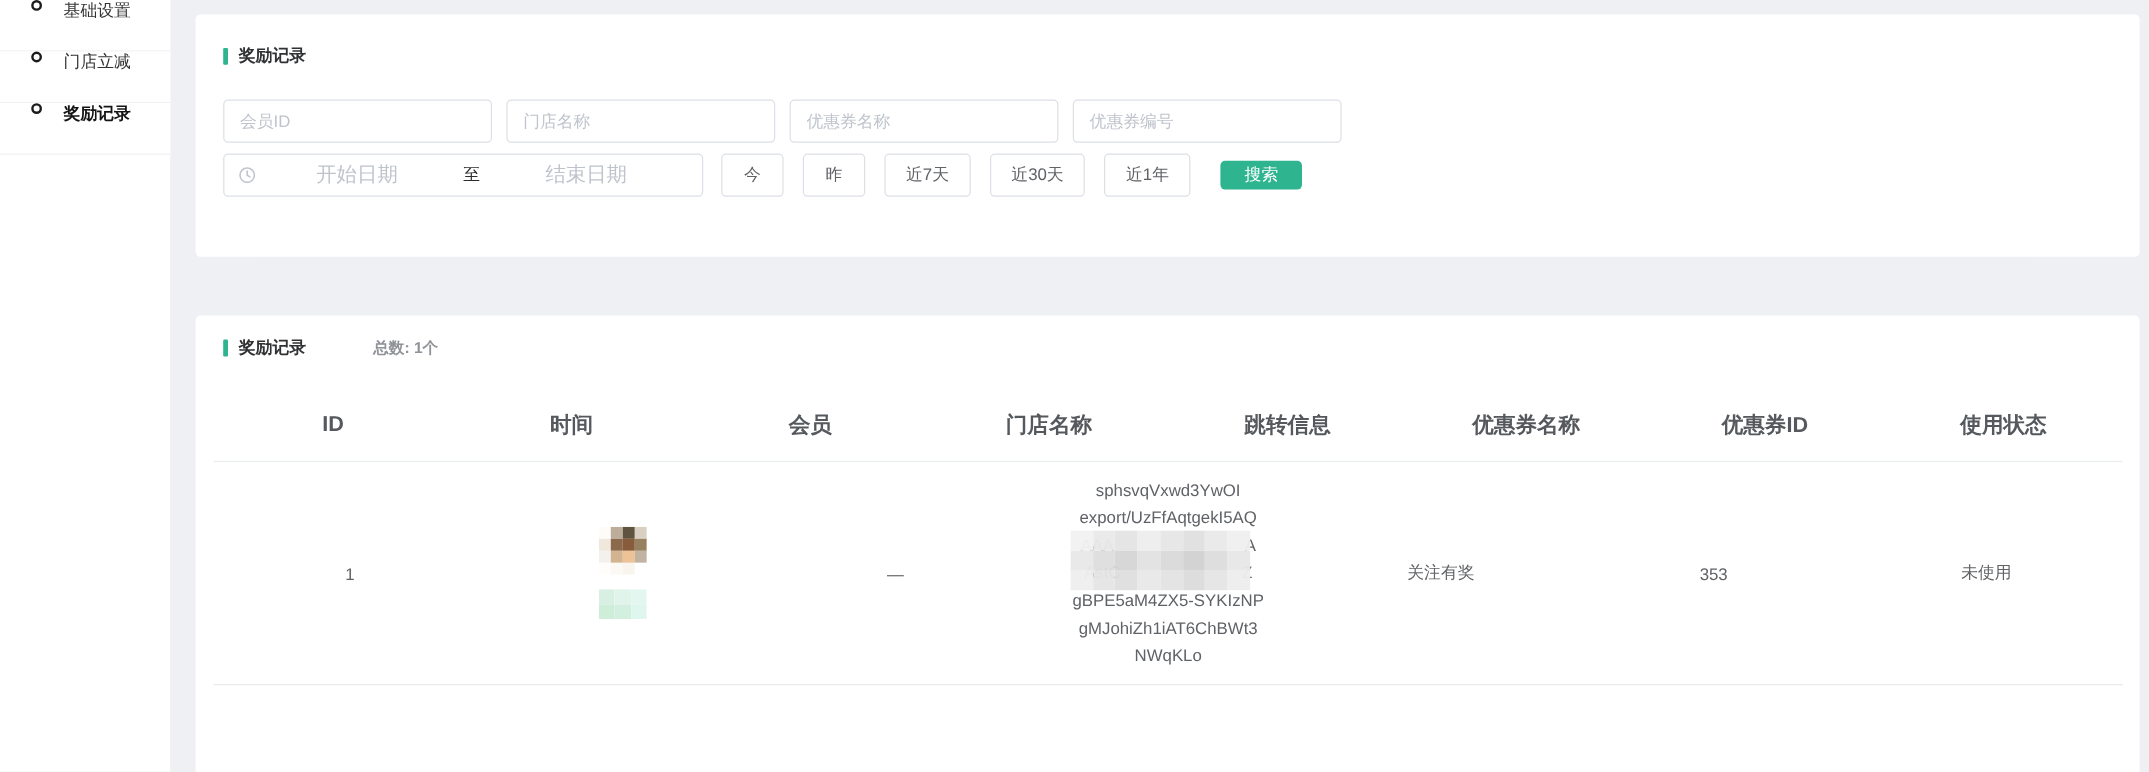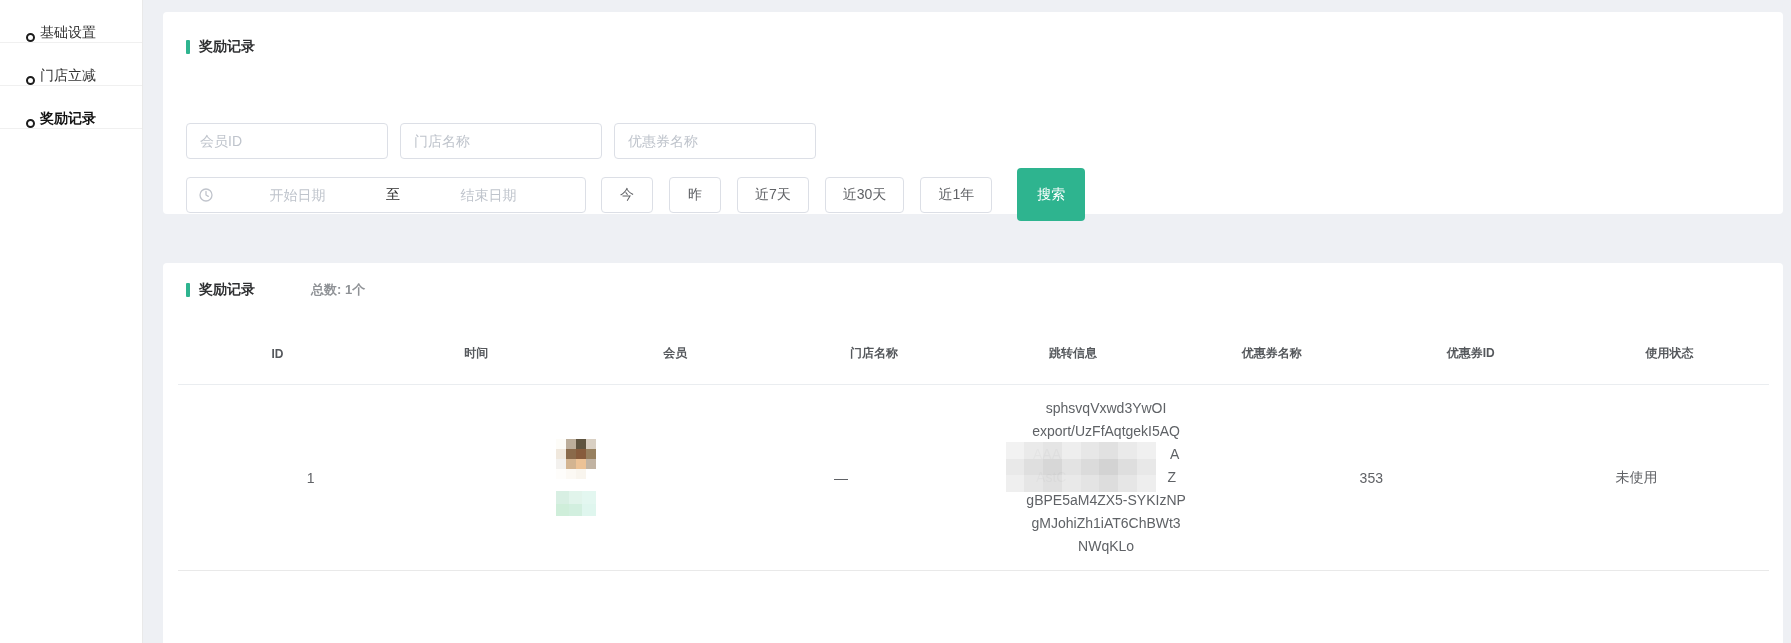--- a/index.html
+++ b/index.html
@@ -2,50 +2,50 @@
 <html><head>
 <meta charset="utf-8">
 <style>
   :root{ --green:#2eb48f; }
   *{margin:0;padding:0;box-sizing:border-box;}
   html,body{width:1791px;height:643px;overflow:hidden;}
   body{background:#eef0f4;font-family:"Liberation Sans","DejaVu Sans",sans-serif;}
 
   
   .sidebar{position:absolute;left:0;top:0;width:143px;height:643px;background:#fff;border-right:1px solid #e9e9e9;z-index:2;}
-  .sidebar-item{height:43px;display:flex;align-items:flex-end;gap:5px;padding-left:26px;border-bottom:1px solid #f0f0f0;font-size:14px;color:#333;cursor:pointer;background:#fff;}
+  .sidebar-item{height:43px;display:flex;align-items:flex-start;gap:18px;padding-left:26px;border-bottom:1px solid #f0f0f0;font-size:14px;color:#333;cursor:pointer;background:#fff;}
   .sidebar-item.active{font-weight:bold;color:#141414;}
   .circle-icon{width:9px;height:9px;border:2px solid #1c1c1c;border-radius:50%;flex:0 0 auto;}
 
   
   .main{position:absolute;left:163px;top:0;width:1620px;}
   .panel{background:#fff;border-radius:4px;}
   .panel-search{margin-top:12px;height:202px;padding:26px 20px 0 23px;}
   .panel-title-row{display:flex;align-items:center;}
   .title-bar{width:4px;height:14px;background:var(--green);border-radius:1px;margin-right:9px;}
   .panel-title{font-size:14px;font-weight:bold;color:#303133;}
   .total-label{font-size:13px;font-weight:bold;color:#8f9296;margin-left:56px;}
 
   .inputs-row{margin-top:27px;display:flex;}
-  .text-input{width:202px;height:36px;border:1px solid #dcdfe6;border-radius:4px;margin-right:12px;padding:0 13px;font-size:14px;color:#a21caf;outline:none;background:#fff;margin-top:40px;}
+  .text-input{width:224px;height:36px;border:1px solid #dcdfe6;border-radius:4px;margin-right:12px;padding:0 13px;font-size:14px;color:#a21caf;outline:none;background:#fff;}
   input::placeholder{color:#bfc4cc;opacity:1;}
 
   .date-row{margin-top:9px;display:flex;align-items:center;}
   .date-range{width:400px;height:36px;border:1px solid #dcdfe6;border-radius:4px;display:flex;align-items:center;padding:0 12px;margin-right:15px;background:#fff;}
   .clock-icon{display:inline-flex;flex:0 0 auto;}
-  .date-input{border:none;outline:none;flex:1;text-align:center;font-size:14px;color:#606266;background:transparent;min-width:40px;}
+  .date-input{border:none;outline:none;flex:1;text-align:center;font-size:17px;color:#606266;background:transparent;min-width:40px;}
   .date-sep{font-size:14px;color:#2b2b2b;padding:0 4px;}
   .quick-btn{height:36px;min-width:52px;padding:0 17px;border:1px solid #dcdfe6;background:#fff;border-radius:4px;font-size:14px;color:#606266;margin-right:16px;cursor:pointer;font-family:inherit;}
-  .search-btn{height:53px;width:68px;margin-left:9px;border:none;border-radius:4px;background:var(--green);color:#fff;font-size:14px;cursor:pointer;font-family:inherit;}
+  .search-btn{height:24px;width:68px;margin-left:9px;border:none;border-radius:4px;background:var(--green);color:#fff;font-size:14px;cursor:pointer;font-family:inherit;}
 
   .panel-table{margin-top:49px;height:428px;padding:18px 14px 0 15px;}
   .panel-table .panel-title-row{padding-left:8px;}
   .table{margin-top:0;}
   .header-row{margin-top:24px;height:62px;display:flex;align-items:center;border-bottom:1px solid #eaedf0;}
-  .th{flex:1;text-align:center;font-size:12px;font-weight:bold;color:#55585c;}
+  .th{flex:1;text-align:center;font-size:18px;font-weight:bold;color:#55585c;}
   .data-row{display:flex;align-items:stretch;height:186px;border-bottom:1px solid #e9e9e9;}
   .td{flex:1;display:flex;flex-direction:column;align-items:center;justify-content:center;font-size:14px;color:#606266;text-align:center;}
 
   .member-cell{gap:12px;}
   .mosaic{overflow:hidden;}
   .mosaic > div{width:100%;height:100%;}
   .avatar-mosaic{width:40px;height:40px;}
   .greenimg-mosaic{width:40px;height:25px;}
 
   .jump-cell{position:relative;}
@@ -77,20 +77,21 @@
   <div class="panel panel-search">
     <div class="panel-title-row">
       <span class="title-bar"></span>
       <span class="panel-title">奖励记录</span>
     </div>
 
     <div class="inputs-row">
         <input class="text-input" placeholder="会员ID" style="">
         <input class="text-input" placeholder="门店名称" style="">
         <input class="text-input" placeholder="优惠券名称" style="">
+        <input class="text-input" placeholder="优惠券编号" style="">
       </div>
 
     <div class="date-row">
       <div class="date-range">
         <span class="clock-icon">
           <svg width="14" height="14" viewBox="0 0 14 14">
             <circle cx="7" cy="7" r="6" fill="none" stroke="#c0c4cc" stroke-width="1.3"></circle>
             <path d="M7 3.5 L7 7 L9.3 8.4" fill="none" stroke="#c0c4cc" stroke-width="1.3" stroke-linecap="round"></path>
           </svg>
         </span>
@@ -189,18 +190,19 @@
               <div style="background: rgb(239, 239, 239);"></div>
               <div style="background: rgb(230, 230, 230);"></div>
               <div style="background: rgb(223, 223, 223);"></div>
               <div style="background: rgb(233, 233, 233);"></div>
               <div style="background: rgb(227, 227, 227);"></div>
               <div style="background: rgb(220, 220, 220);"></div>
               <div style="background: rgb(229, 229, 229);"></div>
               <div style="background: rgb(238, 238, 238);"></div>
             </div>
         </div>
+        <div class="td">关注有奖</div>
         <div class="td">353</div>
         <div class="td">未使用</div>
       </div>
     </div>
   </div>
 </div>
 
 </body></html>

